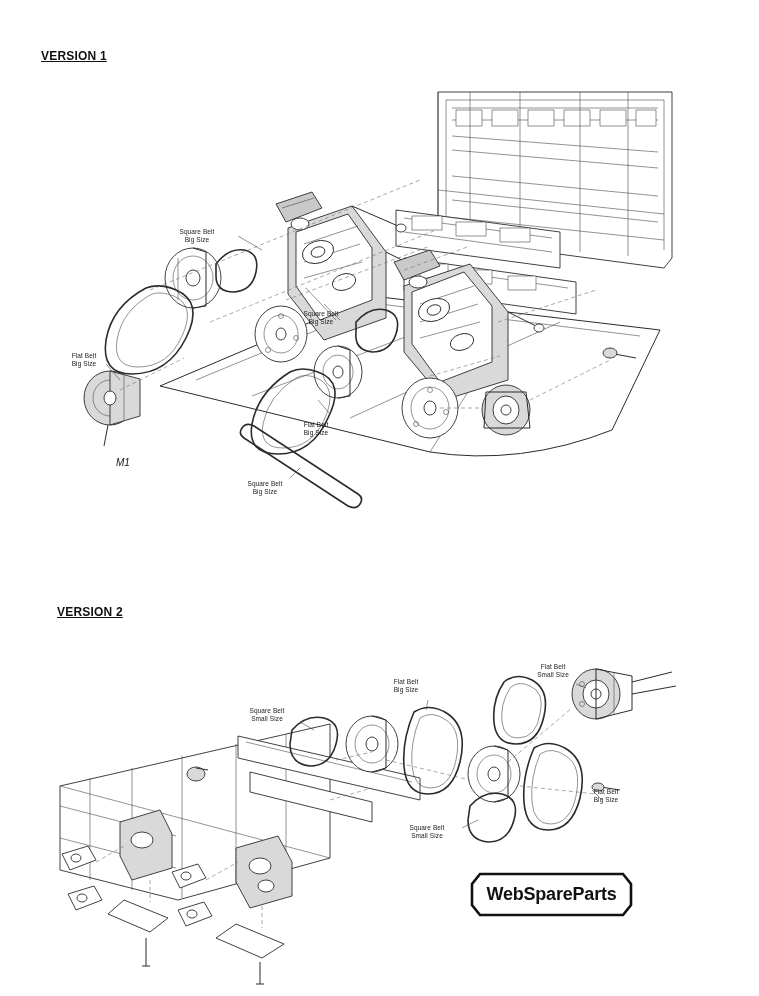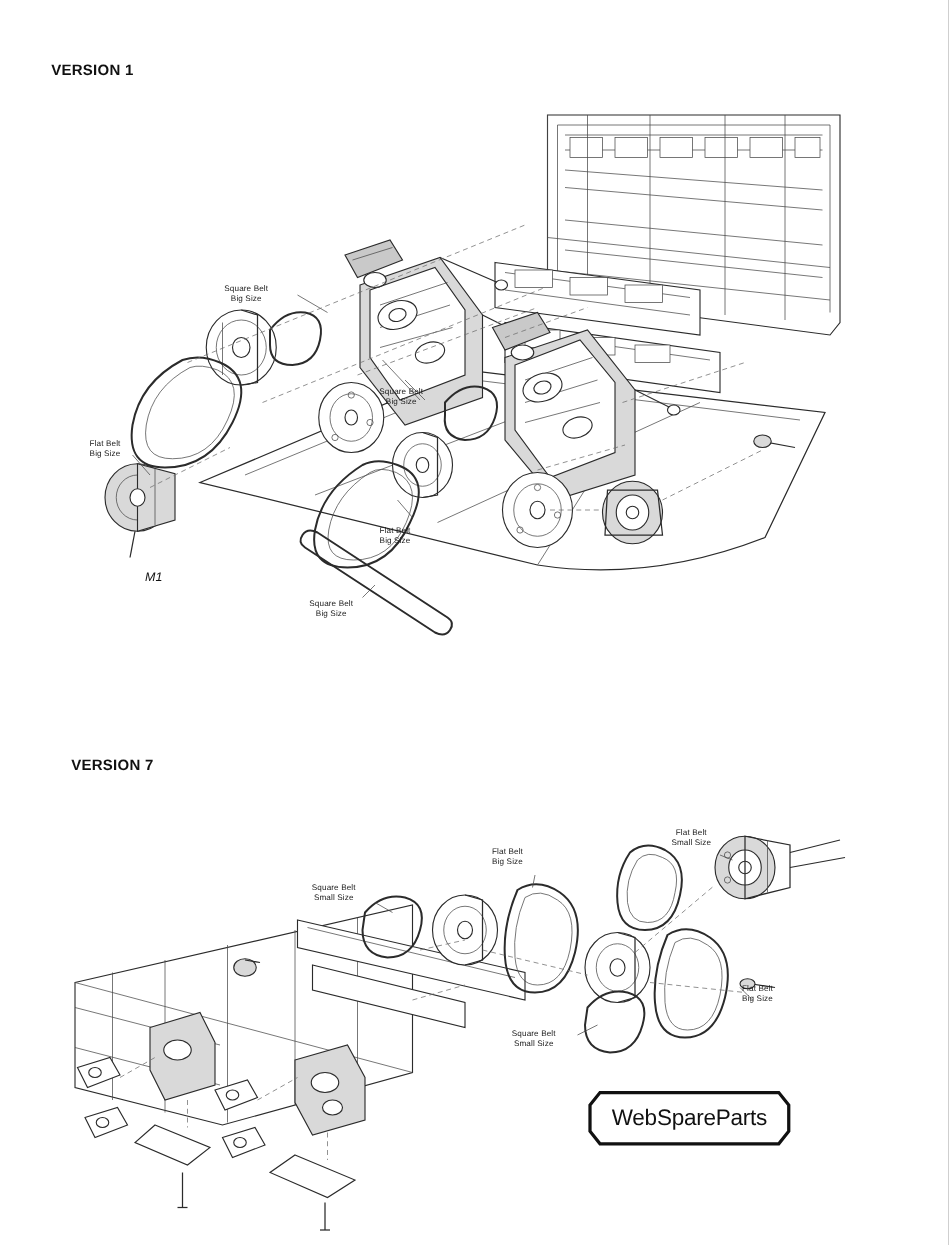--- a/index.html
+++ b/index.html
@@ -17,20 +17,21 @@
     color: #111111;
   }
   
   .version-title {
     position: absolute;
     font-weight: bold;
     font-size: 12px;
     letter-spacing: 0.2px;
     color: #111;
     white-space: nowrap;
+    text-decoration: underline;
   }
   #v1-title { left: 41px; top: 49px; }
   #v2-title { left: 57px; top: 605px; }
 
   #intro-note {
     position: absolute;
     left: 48px;
     top: 86px;
     width: 240px;
     font-size: 11.5px;
@@ -65,21 +66,21 @@
   }
   #brand-box svg { display: block; }
   #brand-text {
     position: absolute;
     left: 0; top: 0;
     width: 163px; height: 45px;
     display: flex;
     align-items: center;
     justify-content: center;
     font-size: 18px;
-    font-weight: normal;
+    font-weight: bold;
     color: #111;
     letter-spacing: -0.2px;
     border-radius: 13px;
   }
   #brand-url {
     position: absolute;
     left: 428px;
     top: 935px;
     width: 250px;
     text-align: center;
@@ -390,21 +391,21 @@
 Big Size</div>
   <div class="callout" style="left:58px; top:352px; width:52px;">Flat Belt
 Big Size</div>
   <div class="callout" style="left:290px; top:421px; width:52px;">Flat Belt
 Big Size</div>
   <div class="callout" style="left:236px; top:480px; width:58px;">Square Belt
 Big Size</div>
 
   <div class="motor-label" style="left:100px; top:457px;margin-left:16px;">M1</div>
 
-  <div class="version-title" id="v2-title">VERSION 7</div>
+  <div class="version-title" id="v2-title">VERSION 2</div>
 
   <div class="callout" style="left:524px; top:663px; width:58px;">Flat Belt
 Small Size</div>
   <div class="callout" style="left:380px; top:678px; width:52px;">Flat Belt
 Big Size</div>
   <div class="callout" style="left:236px; top:707px; width:62px;">Square Belt
 Small Size</div>
   <div class="callout" style="left:580px; top:788px; width:52px;">Flat Belt
 Big Size</div>
   <div class="callout" style="left:396px; top:824px; width:62px;">Square Belt

